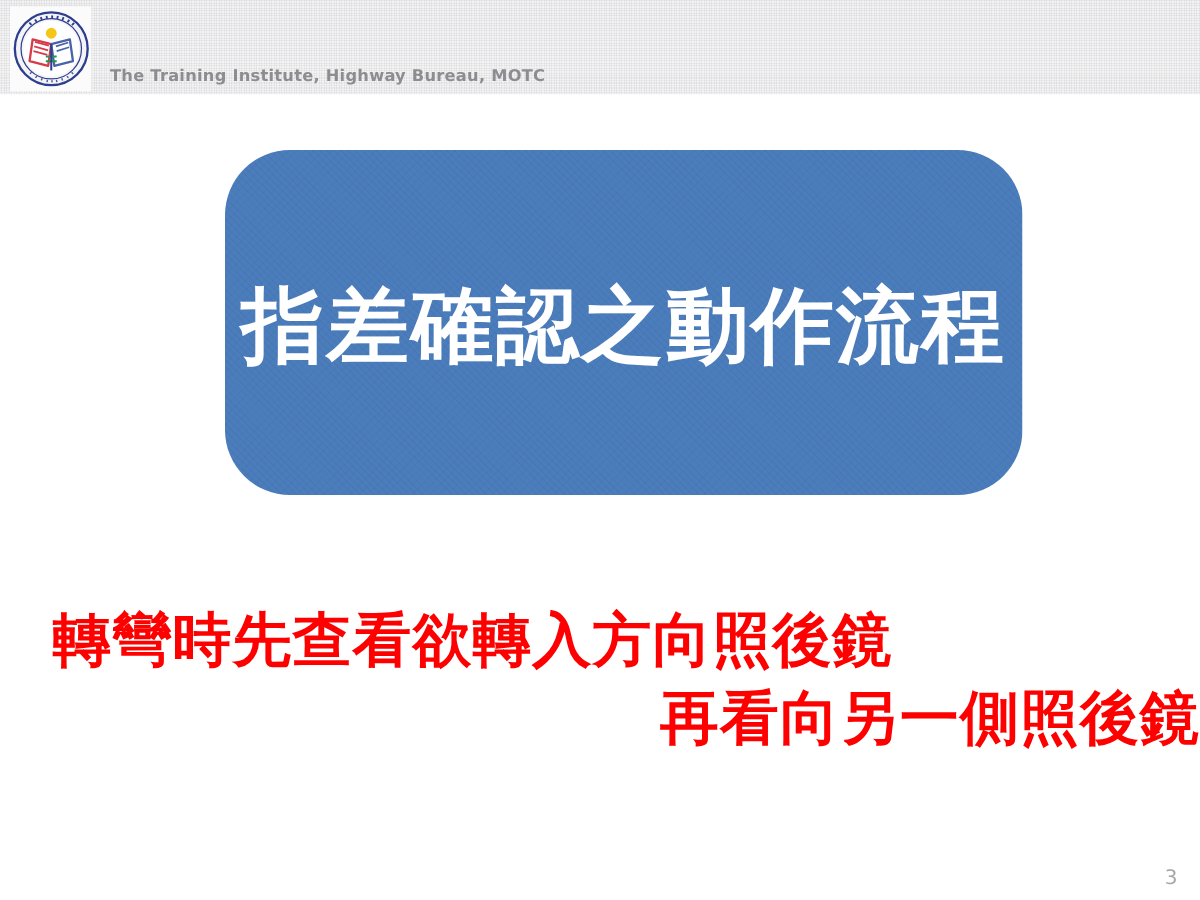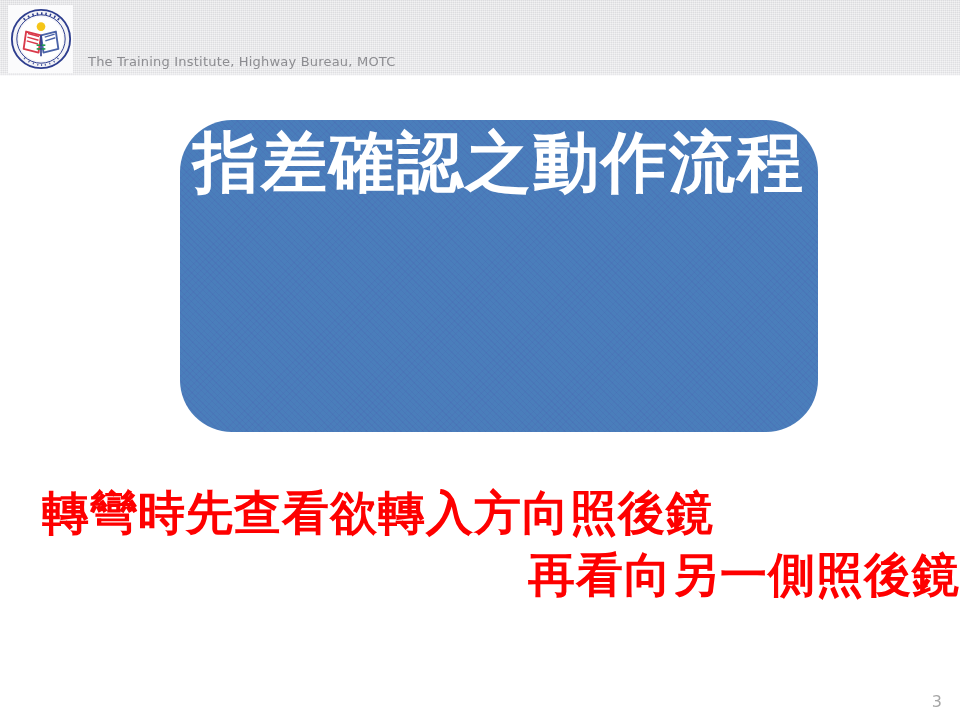--- a/index.html
+++ b/index.html
@@ -72,48 +72,48 @@
     color: #2558b0;
     letter-spacing: 0.5px;
     white-space: nowrap;
   }
   .org-subtitle {
     position: absolute;
     left: 88px;
     top: 54px;
     font-size: 13px;
     line-height: 16px;
-    font-weight: normal;
+    font-weight: bold;
     color: #8d8d91;
     letter-spacing: 0.2px;
     white-space: nowrap;
   }
 
   
   .title-box {
     position: absolute;
     left: 180px;
     top: 120px;
     width: 638px;
-    height: 312px;
+    height: 276px;
     border-radius: 52px;
     background:
       repeating-linear-gradient(45deg,
         rgba(70,60,160,0.10) 0px,
         rgba(70,60,160,0.10) 1px,
         rgba(255,255,255,0.0) 1px,
         rgba(255,255,255,0.0) 4px),
       repeating-linear-gradient(-45deg,
         rgba(80,70,170,0.08) 0px,
         rgba(80,70,170,0.08) 1px,
         rgba(255,255,255,0.0) 1px,
         rgba(255,255,255,0.0) 5px),
       #4a7ebb;
     display: flex;
-    align-items: flex-start;
+    align-items: center;
     justify-content: center;
   }
   .title-text {
     font-size: 66px;
     line-height: 74px;
     font-weight: bold;
     color: #ffffff;
     letter-spacing: 2px;
     white-space: nowrap;
     text-align: center;

